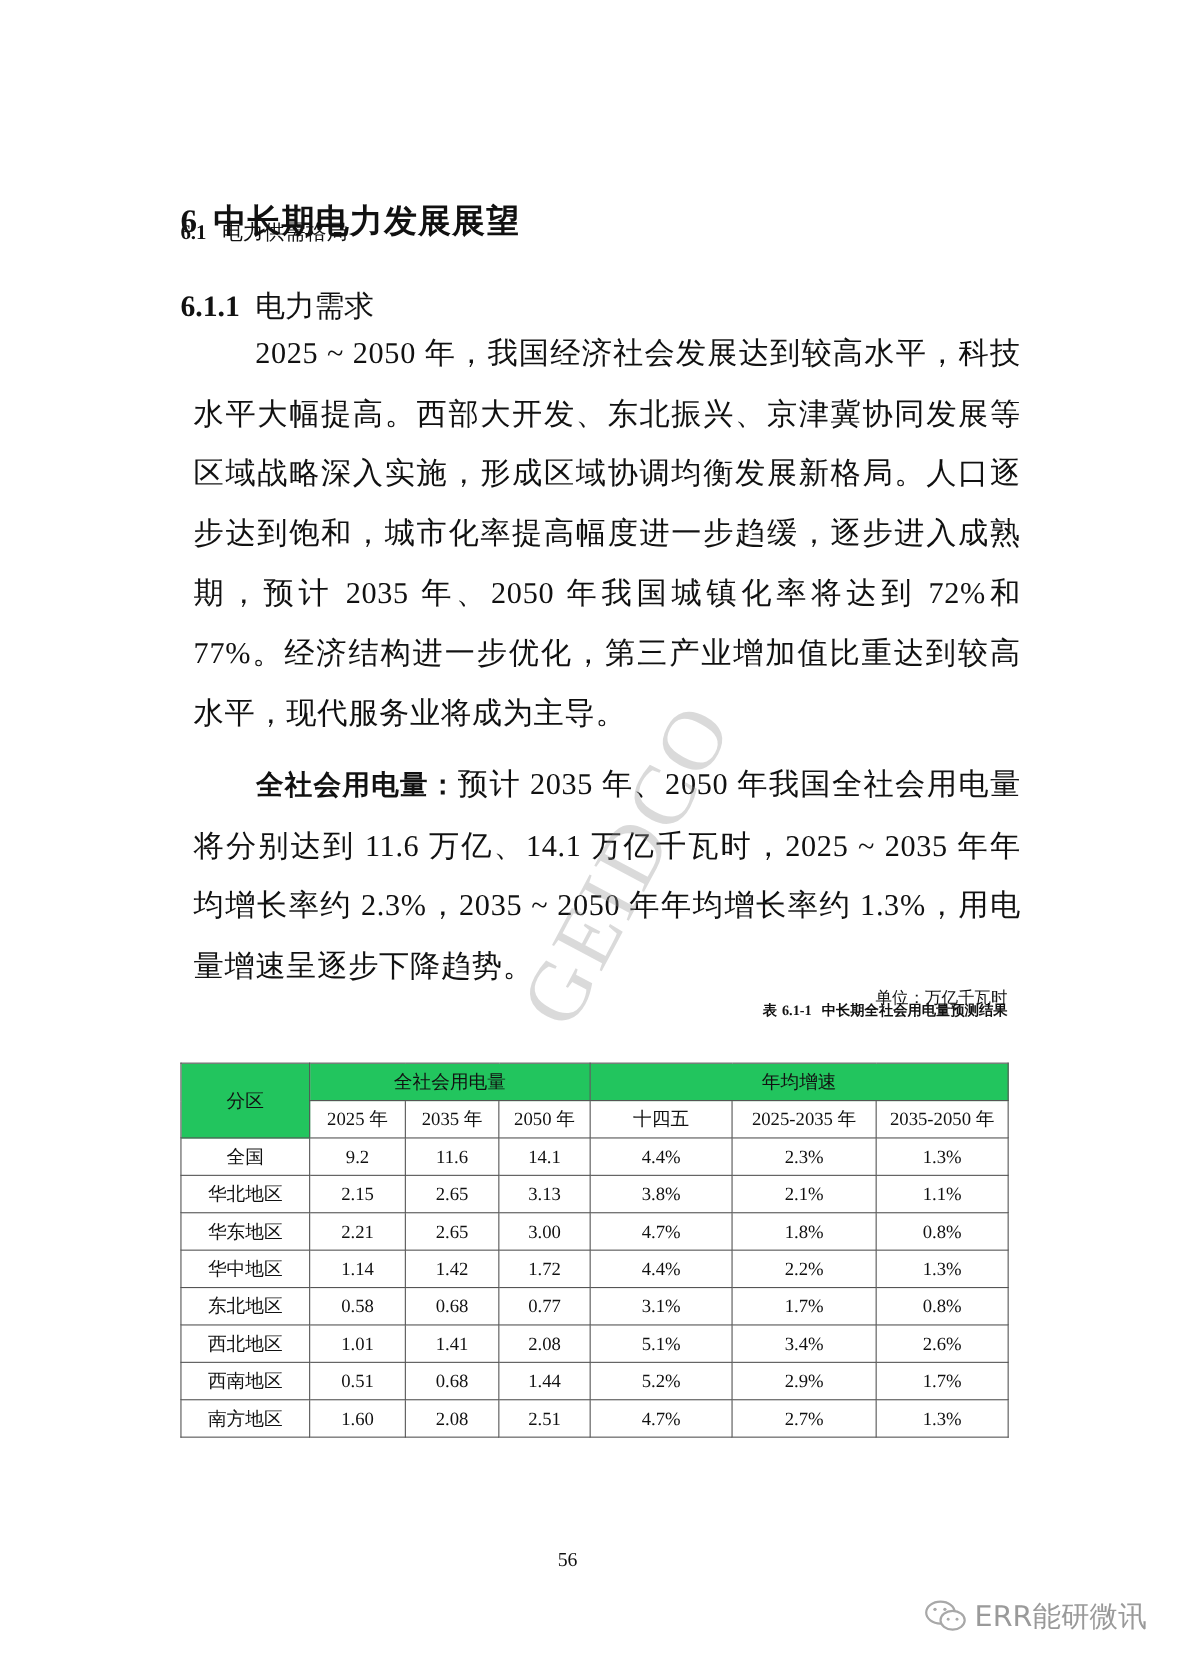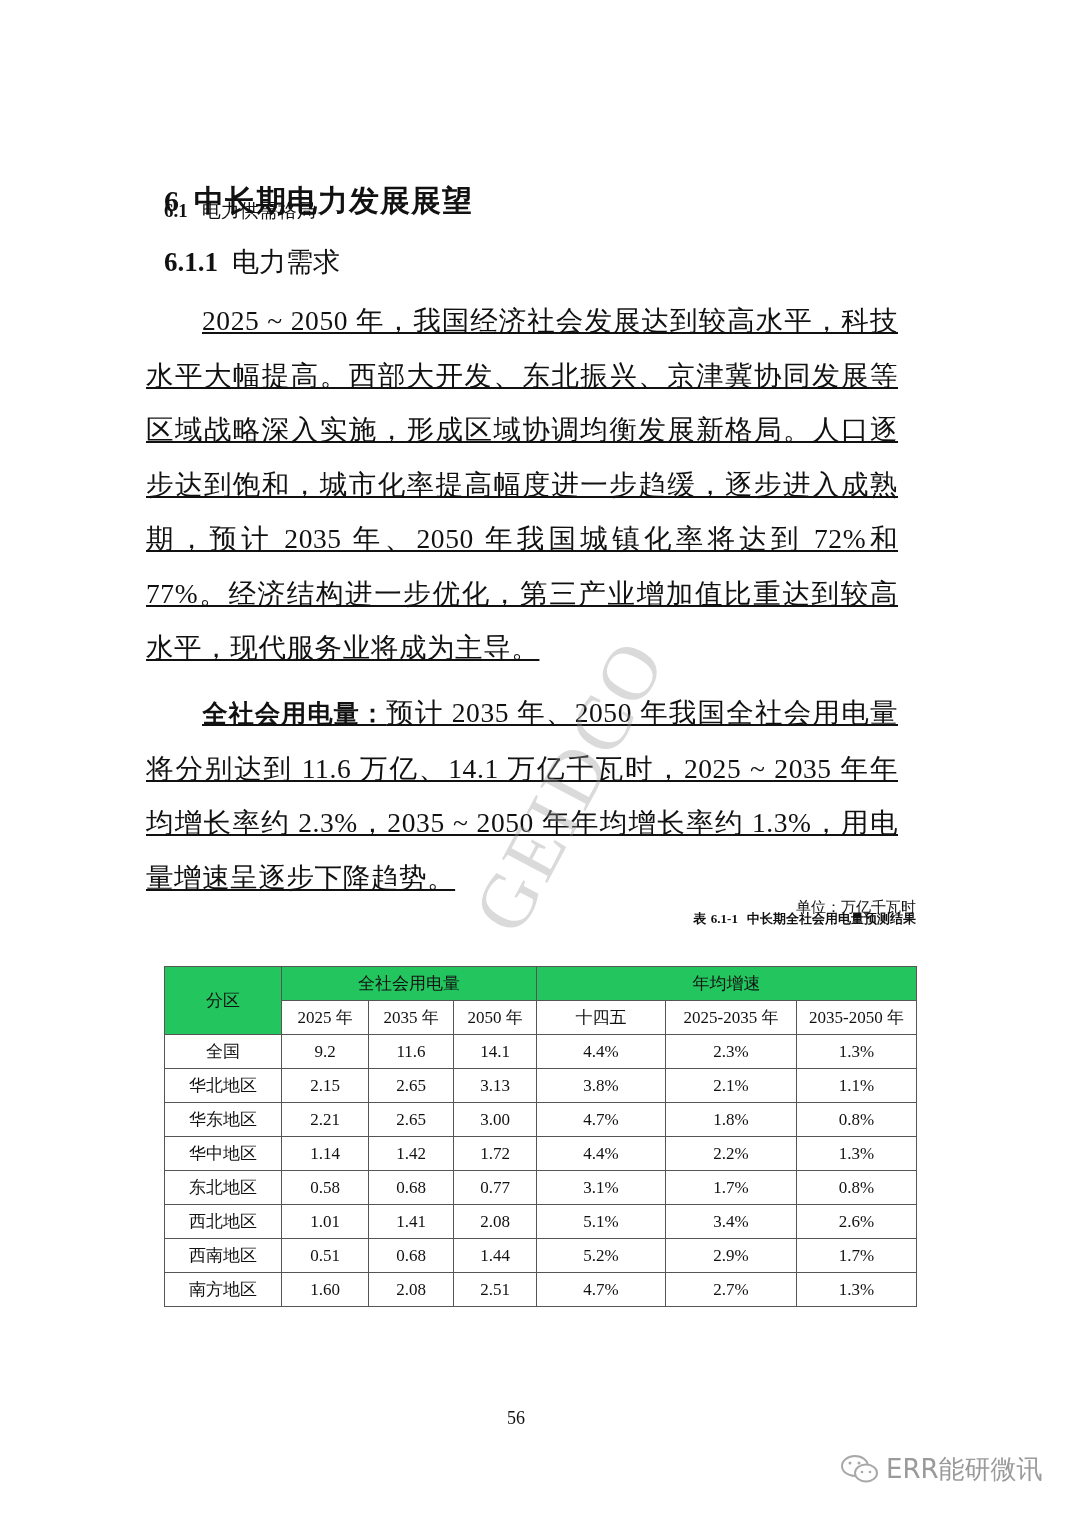--- a/index.html
+++ b/index.html
@@ -1,25 +1,25 @@
 <!DOCTYPE html>
 <html><head>
 <meta charset="utf-8">
 <style>
   html, body { margin:0; padding:0; background:#ffffff; }
   body { width:1080px; height:1527px; position:relative; overflow:hidden;
          font-family:"Liberation Serif","DejaVu Serif",serif; color:#111; }
   .h1 { position:absolute; left:164px; top:142px; font-size:30px; font-weight:bold;
         font-family:"DejaVu Sans","Liberation Sans",sans-serif; letter-spacing:1px;margin-top:39px; }
   .h2 { position:absolute; left:164px; top:198px; font-size:19px; }
-  .h3 { position:absolute; left:164px; top:244px; font-size:27px; }
+  .h3 { position:absolute; left:164px; top:260px; font-size:27px; }
   .hnum { font-weight:bold; font-family:"Liberation Serif",serif; margin-right:14px; }
   .h1 .hnum { margin-right:14px; }
-  .para { position:absolute; left:146px; width:752px; font-size:27.5px; line-height:54.5px;
-          text-align:justify; text-align-last:left; letter-spacing:0.6px;text-decoration:underline; }
+  .para { position:absolute; left:176px; width:752px; font-size:27.5px; line-height:54.5px;
+          text-align:justify; text-align-last:left; letter-spacing:0.6px; }
   .p1 { top:294px; }
   .p2 { top:686px; }
   .indent { display:inline-block; width:56px; }
   .bold { font-weight:bold; font-family:"DejaVu Sans","Liberation Sans",sans-serif; font-size:25px; }
   .caption { position:absolute; left:164px; width:752px; top:910px; text-align:right;
              font-size:13px; font-weight:bold; font-family:"DejaVu Sans",sans-serif; }
   .caption .num { font-family:"Liberation Serif",serif; }
   .unit { position:absolute; right:164px; top:898px; font-size:15px; }
   table.data { position:absolute; left:164px; top:966px; width:752px; border-collapse:collapse;
                font-size:17px; table-layout:fixed; }

